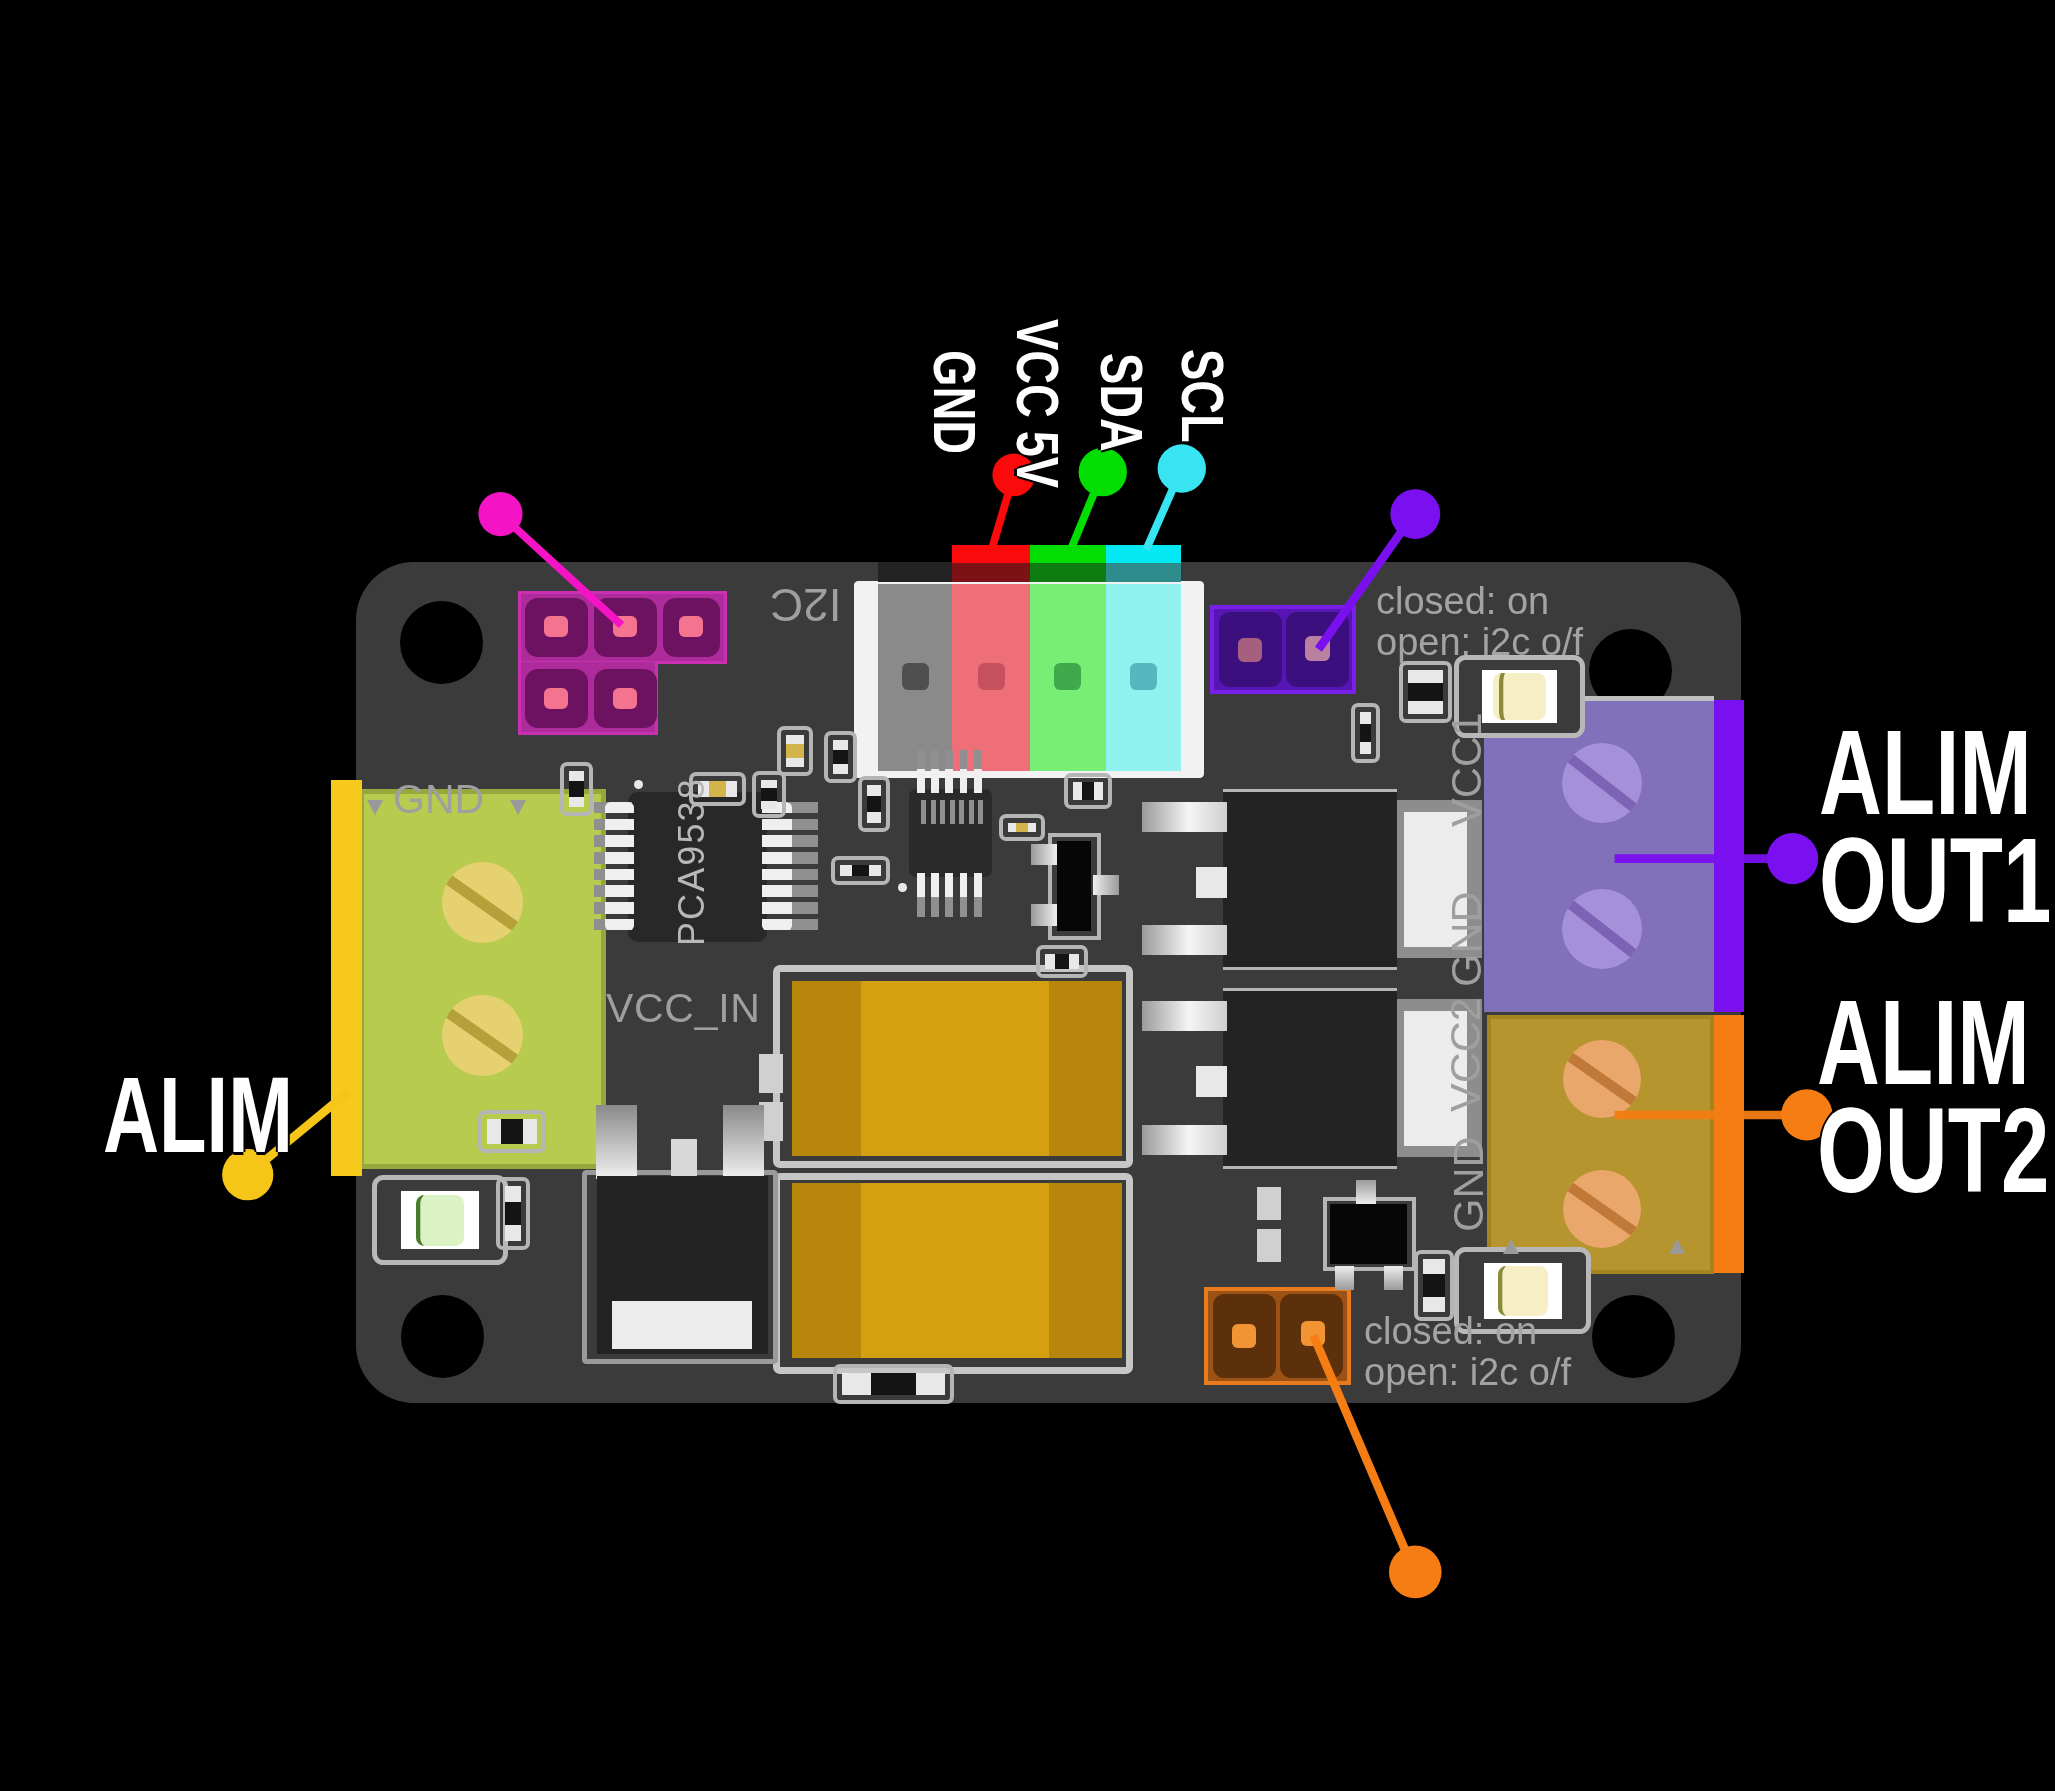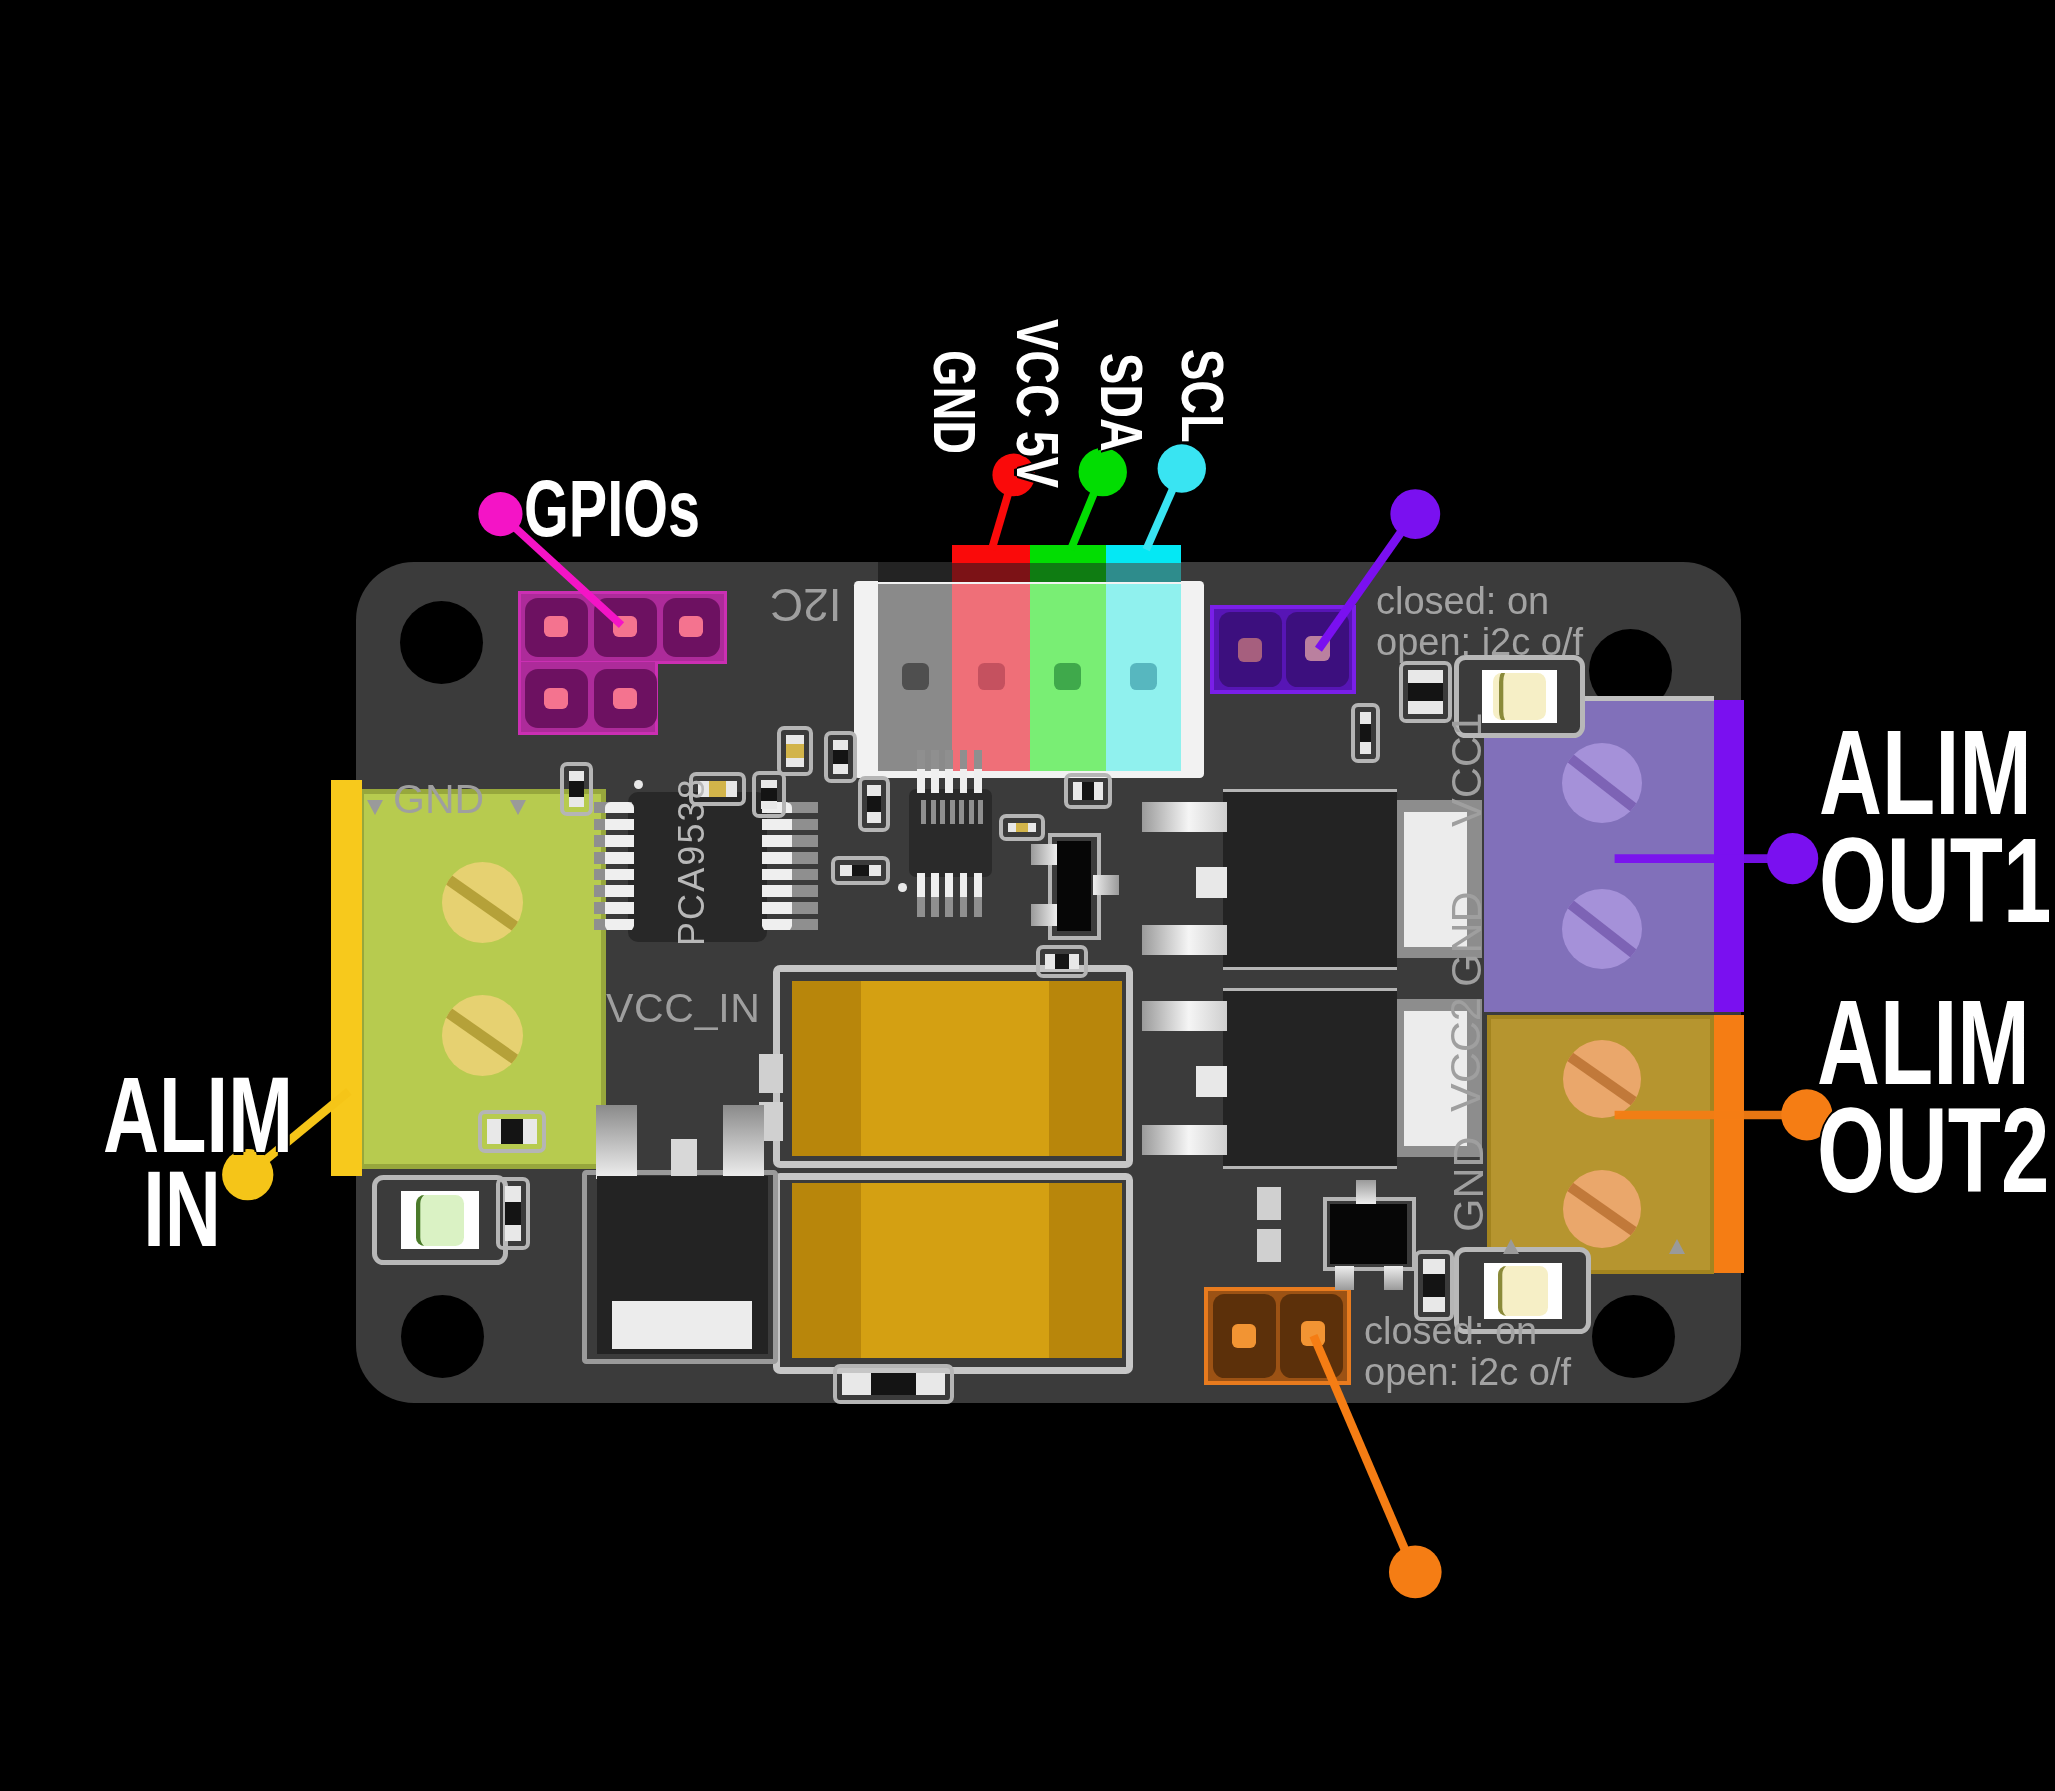--- a/index.html
+++ b/index.html
@@ -347,24 +347,22 @@
   <div class="abs silk vup" style="left:1444px;top:1138px;height:94px;font-size:43px;">GND</div>
   <div class="abs silk" style="left:1376px;top:581px;font-size:38px;line-height:41px;color:#a3a3a3;">
     <div>closed: on</div>
     <div>open: i2c o/f</div>
   </div>
   <div class="abs silk" style="left:1364px;top:1311px;font-size:38px;line-height:41px;color:#a3a3a3;">
     <div>closed: on</div>
     <div>open: i2c o/f</div>
   </div>
 
-  <div class="abs biglab" style="left:524px;top:463px;font-size:80px;"><span class="cond">GPIOs</span></div>
   <div class="abs biglab" style="left:28.5px;top:1068px;width:208px;font-size:108px;line-height:94px;text-align:right;">
     <div><span class="condr">ALIM</span></div>
-    <div style="padding-right:15.7px;"><span class="condr">IN</span></div>
   </div>
   <div class="abs biglab" style="left:1819px;top:718px;font-size:121px;line-height:108px;">
     <div><span class="cond">ALIM</span></div>
     <div><span class="cond">OUT1</span></div>
   </div>
   <div class="abs biglab" style="left:1817px;top:988px;font-size:121px;line-height:108px;">
     <div><span class="cond">ALIM</span></div>
     <div><span class="cond">OUT2</span></div>
   </div>
 

